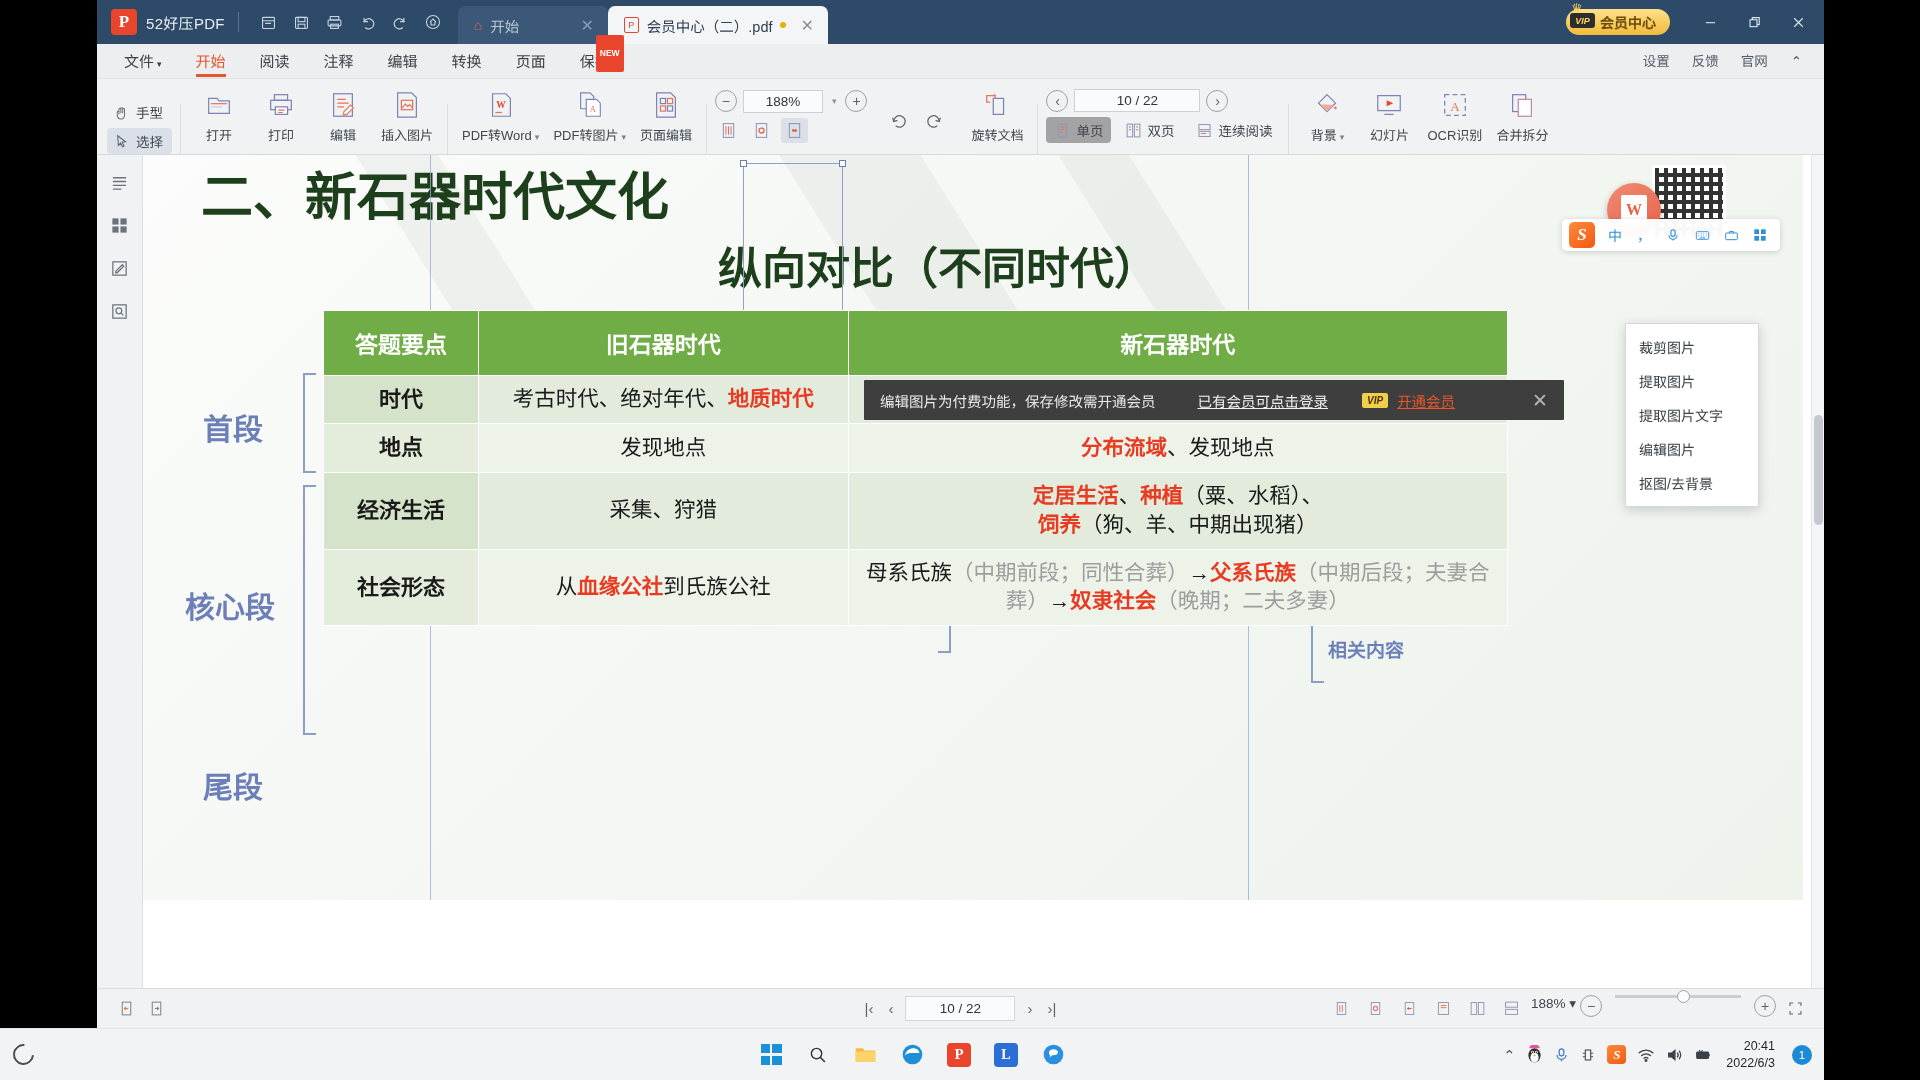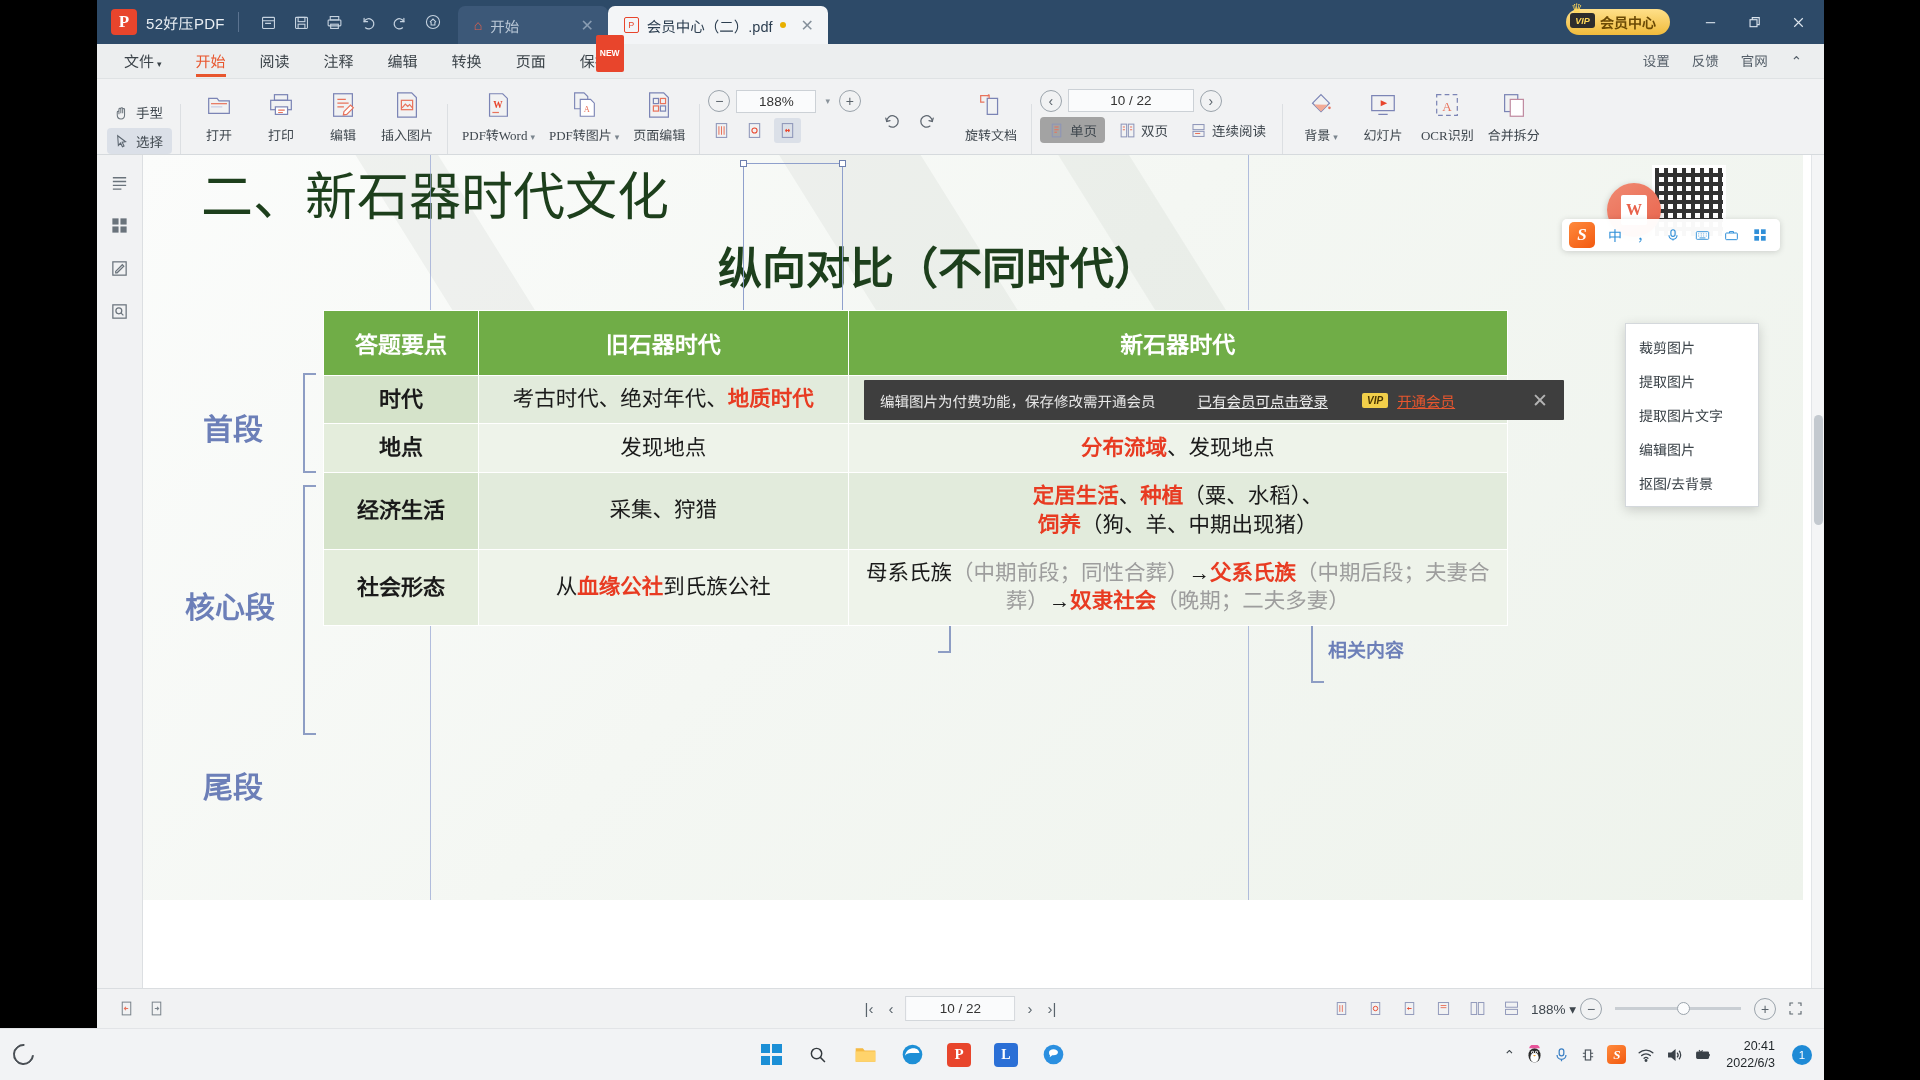--- a/index.html
+++ b/index.html
@@ -106,21 +106,21 @@
     height: 76px; background: #f1f2f3; display: flex; align-items: flex-end;
     flex: none; border-bottom: 1px solid #d6dadd; padding-left: 2px;
   }
   .rb-group { display: flex; align-items: center; height: 76px; padding: 0 7px; }
   .rb-div { width: 1px; height: 50px; background: #dcdfe2; }
   .rb-btn {
     display: flex; flex-direction: column; align-items: center; justify-content: center;
     min-width: 62px; padding: 4px 7px; cursor: pointer; border-radius: 4px; height: 66px;
   }
   .rb-icon { height: 34px; display: flex; align-items: center; justify-content: center; }
-  .rb-label { font-size: 13px; color: #3f474e; margin-top: 3px; white-space: nowrap; font-family: Liberation Serif, serif; }
+  .rb-label { font-size: 13px; color: #3f474e; margin-top: 3px; white-space: nowrap; }
   .rb-label .caret { font-size: 9px; margin-left: 3px; color: #7b858e; }
 
   
   .rb-stack { display: flex; flex-direction: column; gap: 3px; padding: 0 8px; }
   .rb-mini {
     display: flex; align-items: center; gap: 6px; padding: 3px 9px 3px 6px;
     border-radius: 4px; font-size: 13.5px; color: #3f474e; cursor: pointer;
   }
   .rb-mini.on { background: #dbe0e8; }
 
@@ -169,21 +169,21 @@
     background: linear-gradient(135deg,#fbfcfb 0%,#f4f7f3 45%,#eef3ec 100%);
     overflow: hidden;
   }
   .wm {
     position: absolute; background: rgba(170,180,170,.13);
     transform: rotate(-32deg); pointer-events: none;
   }
 
   #slide-title {
     position: absolute; left: 58px; top: 0px;
-    font-size: 52px; color: #1d3f1c; font-weight: normal;
+    font-size: 52px; color: #1d3f1c; font-weight: bold;
     font-family: "Liberation Serif", "DejaVu Serif", serif; white-space: nowrap;
   }
   #slide-sub {
     position: absolute; left: 475px; top: 78px; width: 640px; text-align: center;
     font-size: 44px; color: #1d3f1c; font-weight: bold;
     font-family: "Liberation Serif", "DejaVu Serif", serif; white-space: nowrap;
   }
 
   
   #cmp-table {
@@ -321,21 +321,21 @@
   }
   #sb-pager {
     position: absolute; left: 50%; transform: translateX(-50%);
     display: flex; align-items: center; gap: 9px;
   }
   .pg-btn { color: #59636b; font-size: 15px; cursor: pointer; padding: 0 3px; }
   #pg-box {
     width: 110px; height: 25px; background: #fafbfc; border: 1px solid #d3d7db;
     display: flex; align-items: center; justify-content: center; font-size: 13.5px; color: #333;
   }
-  .sb-right { margin-left: auto; display: flex; align-items: center; gap: 4px; }
+  .sb-right { margin-left: auto; display: flex; gap: 4px; }
   #zoom-slider { width: 126px; height: 3px; background: #c9ced3; position: relative; margin: 0 9px; }
   #zoom-knob {
     position: absolute; left: 62px; top: -5px; width: 13px; height: 13px;
     background: #fbfcfd; border: 1px solid #9aa3ab; border-radius: 50%; cursor: pointer;
   }
   .zoom-pct { font-size: 13.5px; color: #3f474e; cursor: pointer; }
 
   
   #taskbar {
     position: absolute; left: 0; bottom: 0; width: 1824px; height: 52px;

